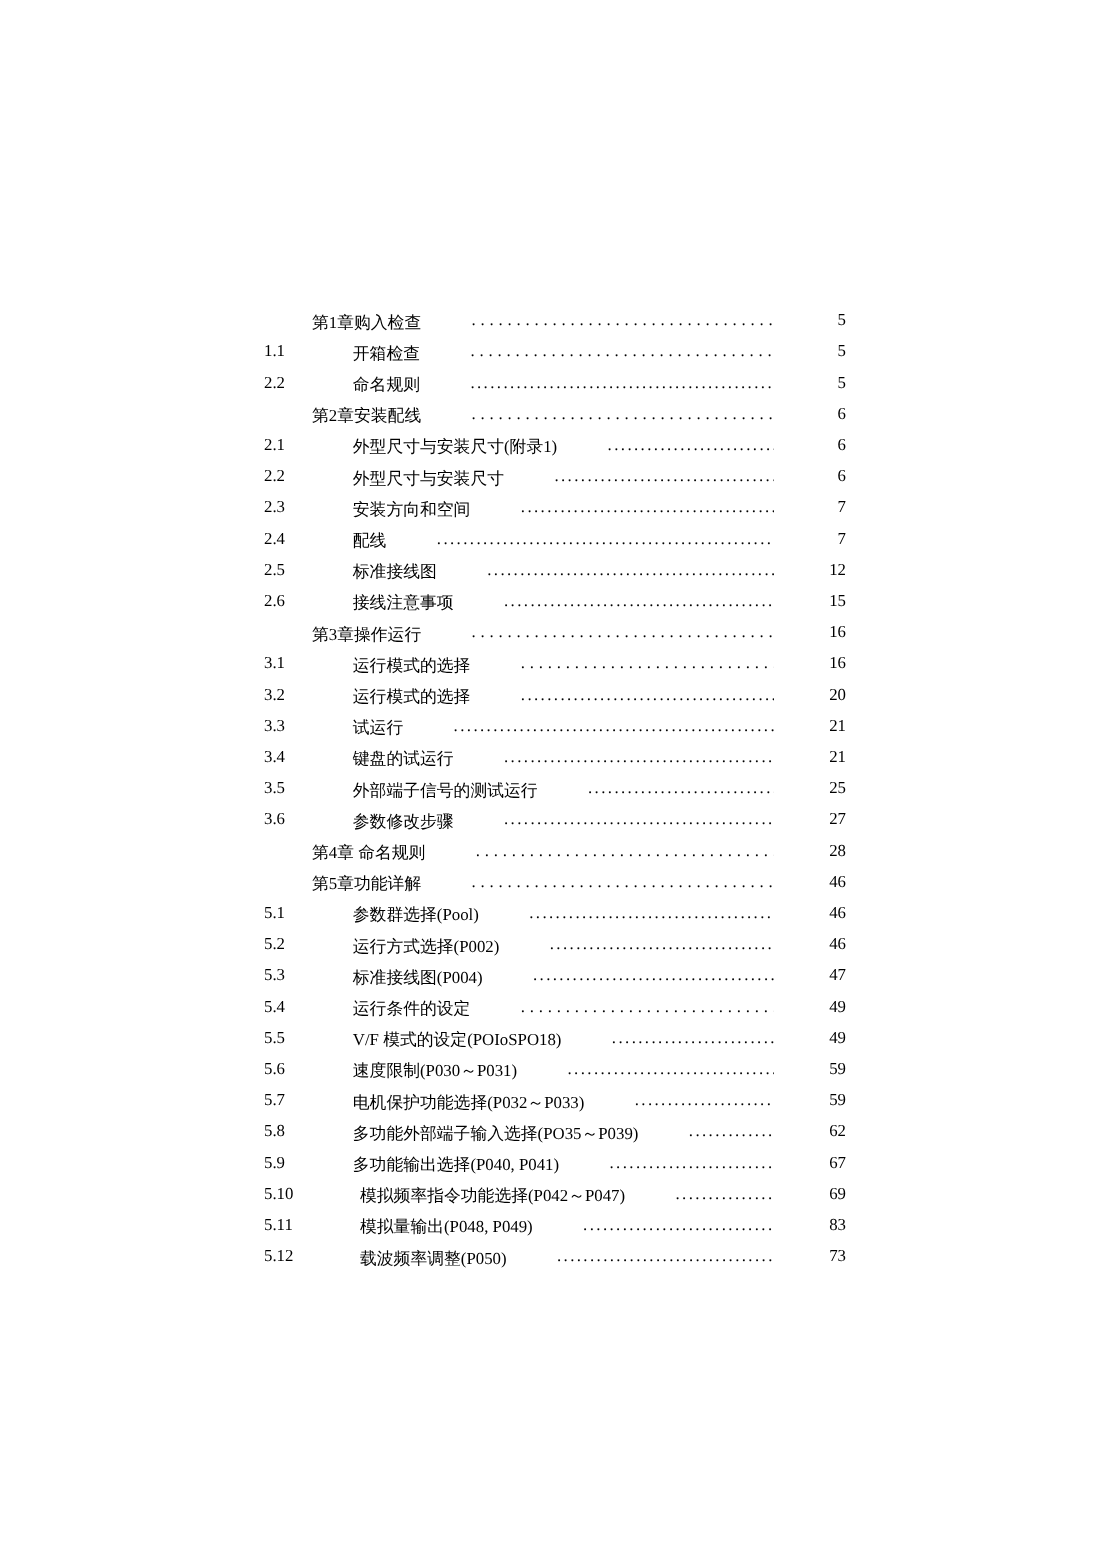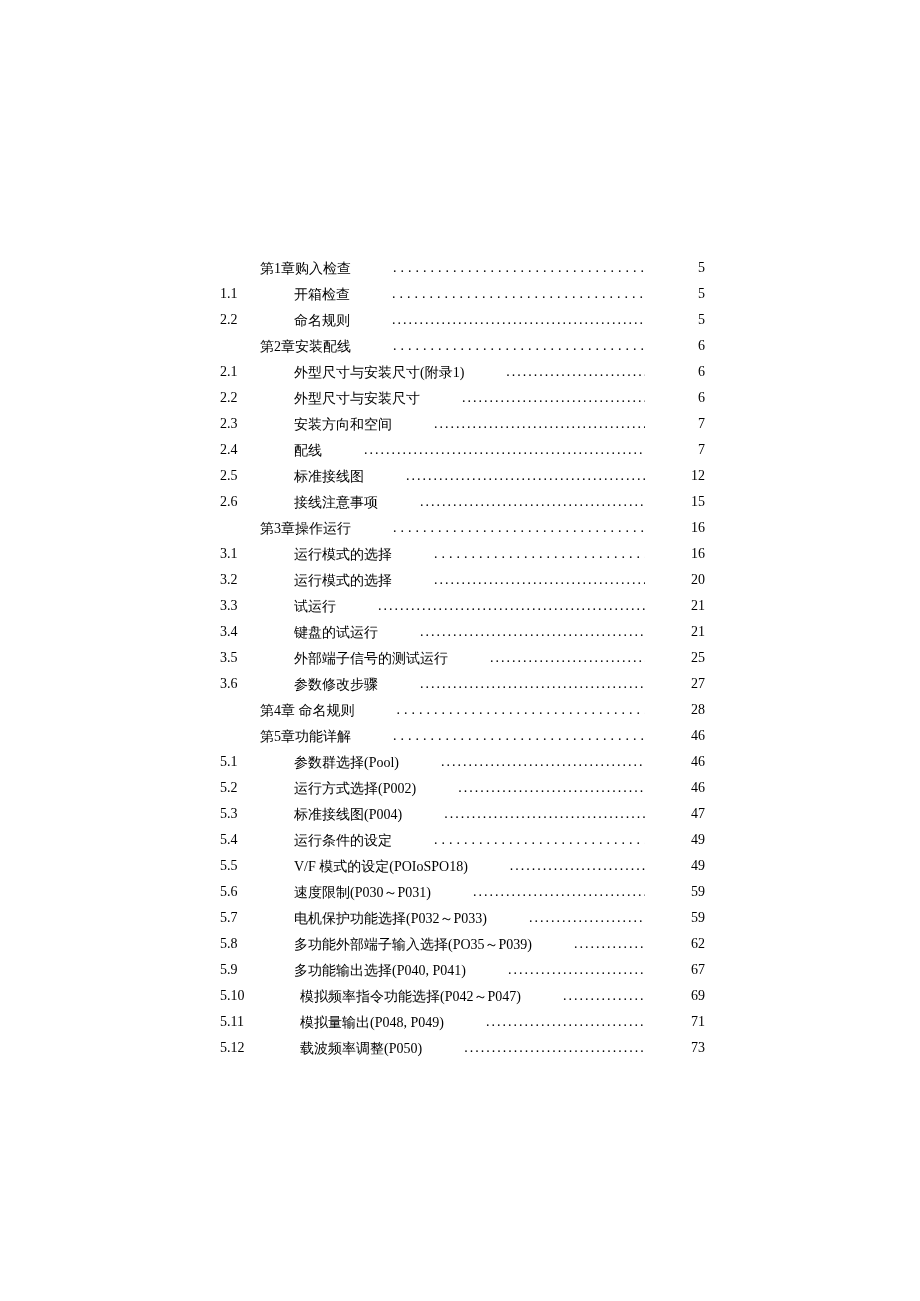--- a/index.html
+++ b/index.html
@@ -229,21 +229,21 @@
       <div class="toc-row">
         <span class="num-wide">5.10</span>
         <span class="title">模拟频率指令功能选择(P042～P047)</span>
         <span class="leader">....................................................................................................................................................................</span>
         <span class="pg">69</span>
       </div>
       <div class="toc-row">
         <span class="num-wide">5.11</span>
         <span class="title">模拟量输出(P048, P049)</span>
         <span class="leader">....................................................................................................................................................................</span>
-        <span class="pg">71</span>
+        <span class="pg">83</span>
       </div>
       <div class="toc-row">
         <span class="num-wide">5.12</span>
         <span class="title">载波频率调整(P050)</span>
         <span class="leader">....................................................................................................................................................................</span>
         <span class="pg">73</span>
       </div>
     </div>
 </div>
 

